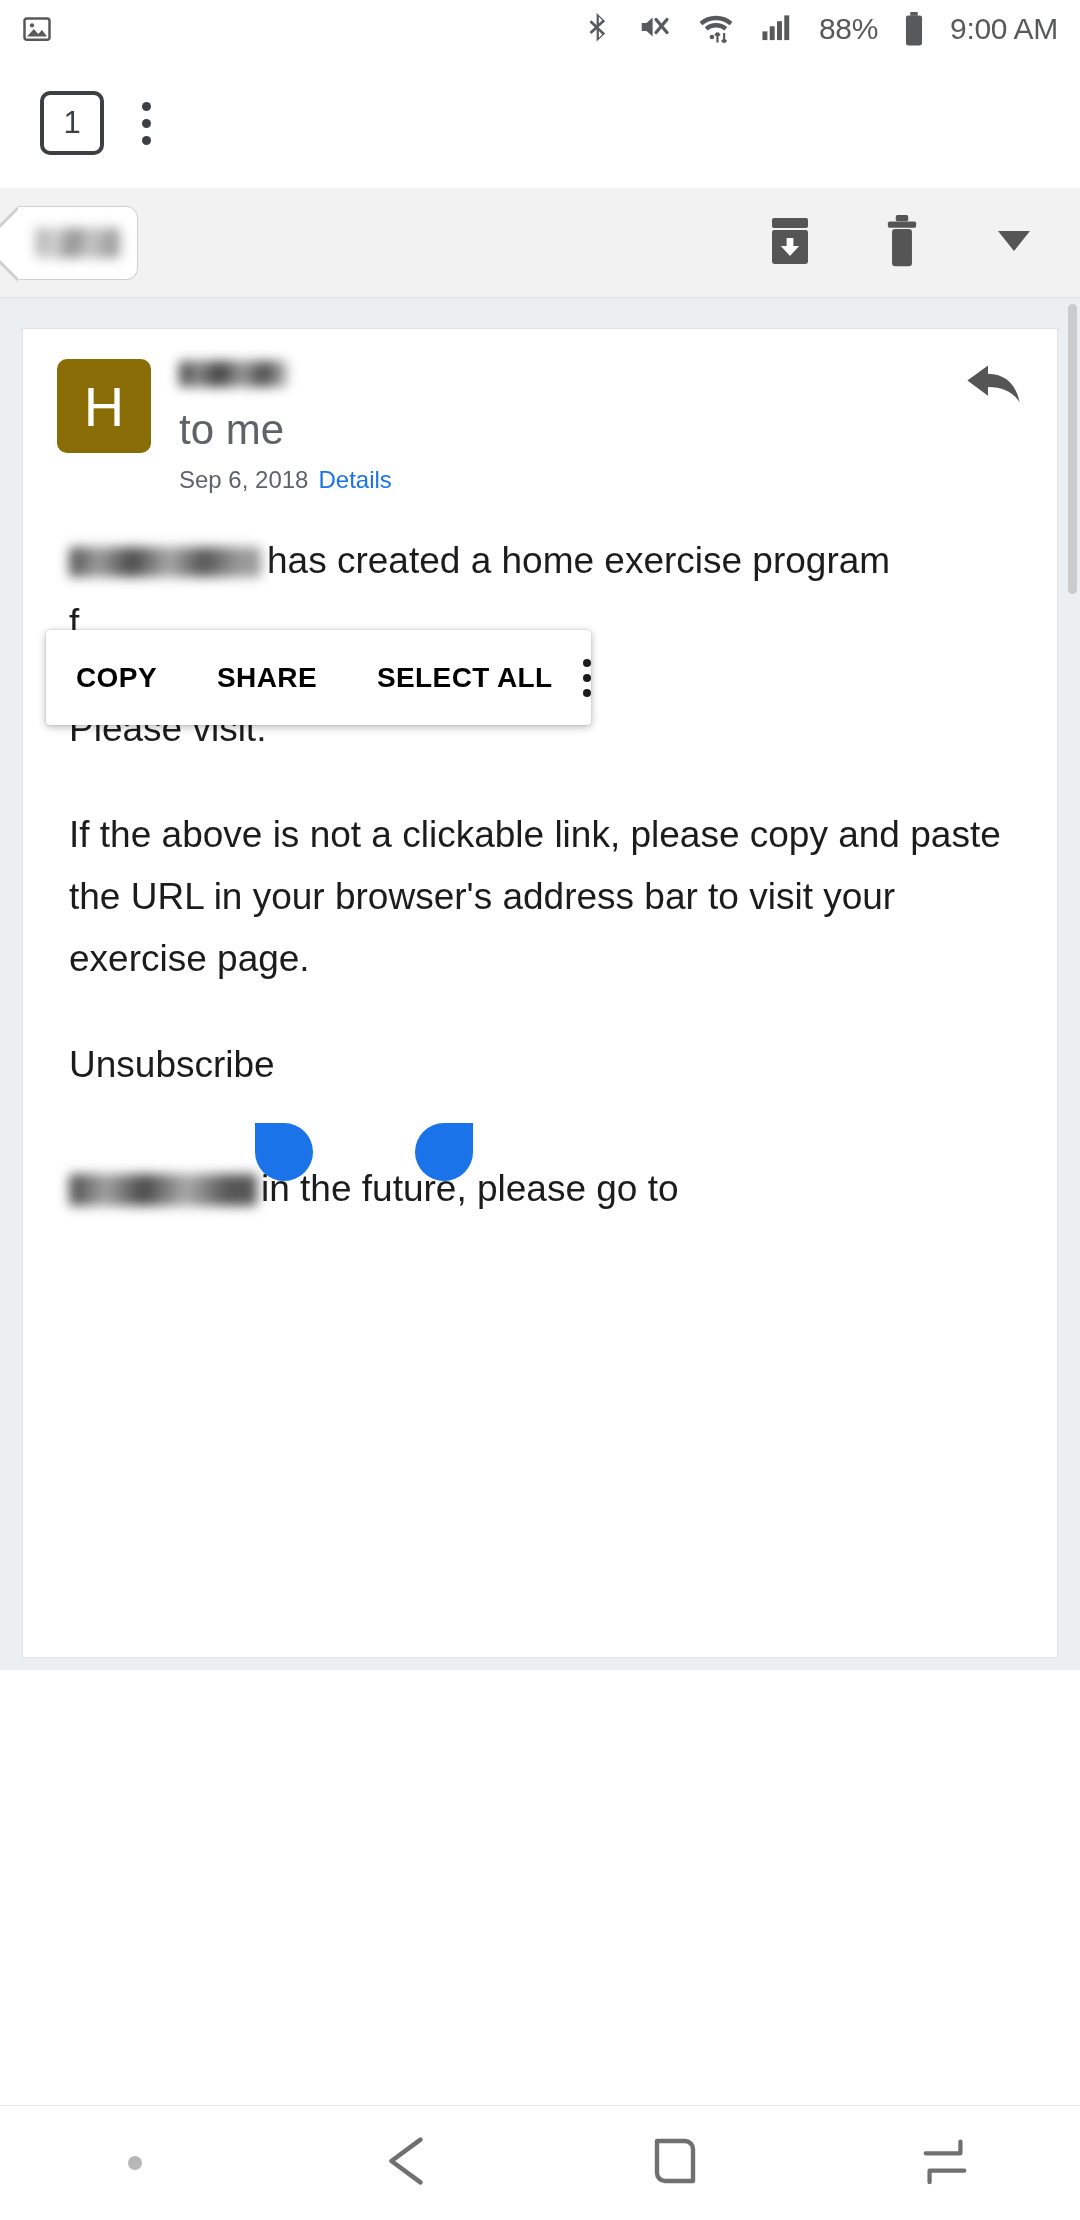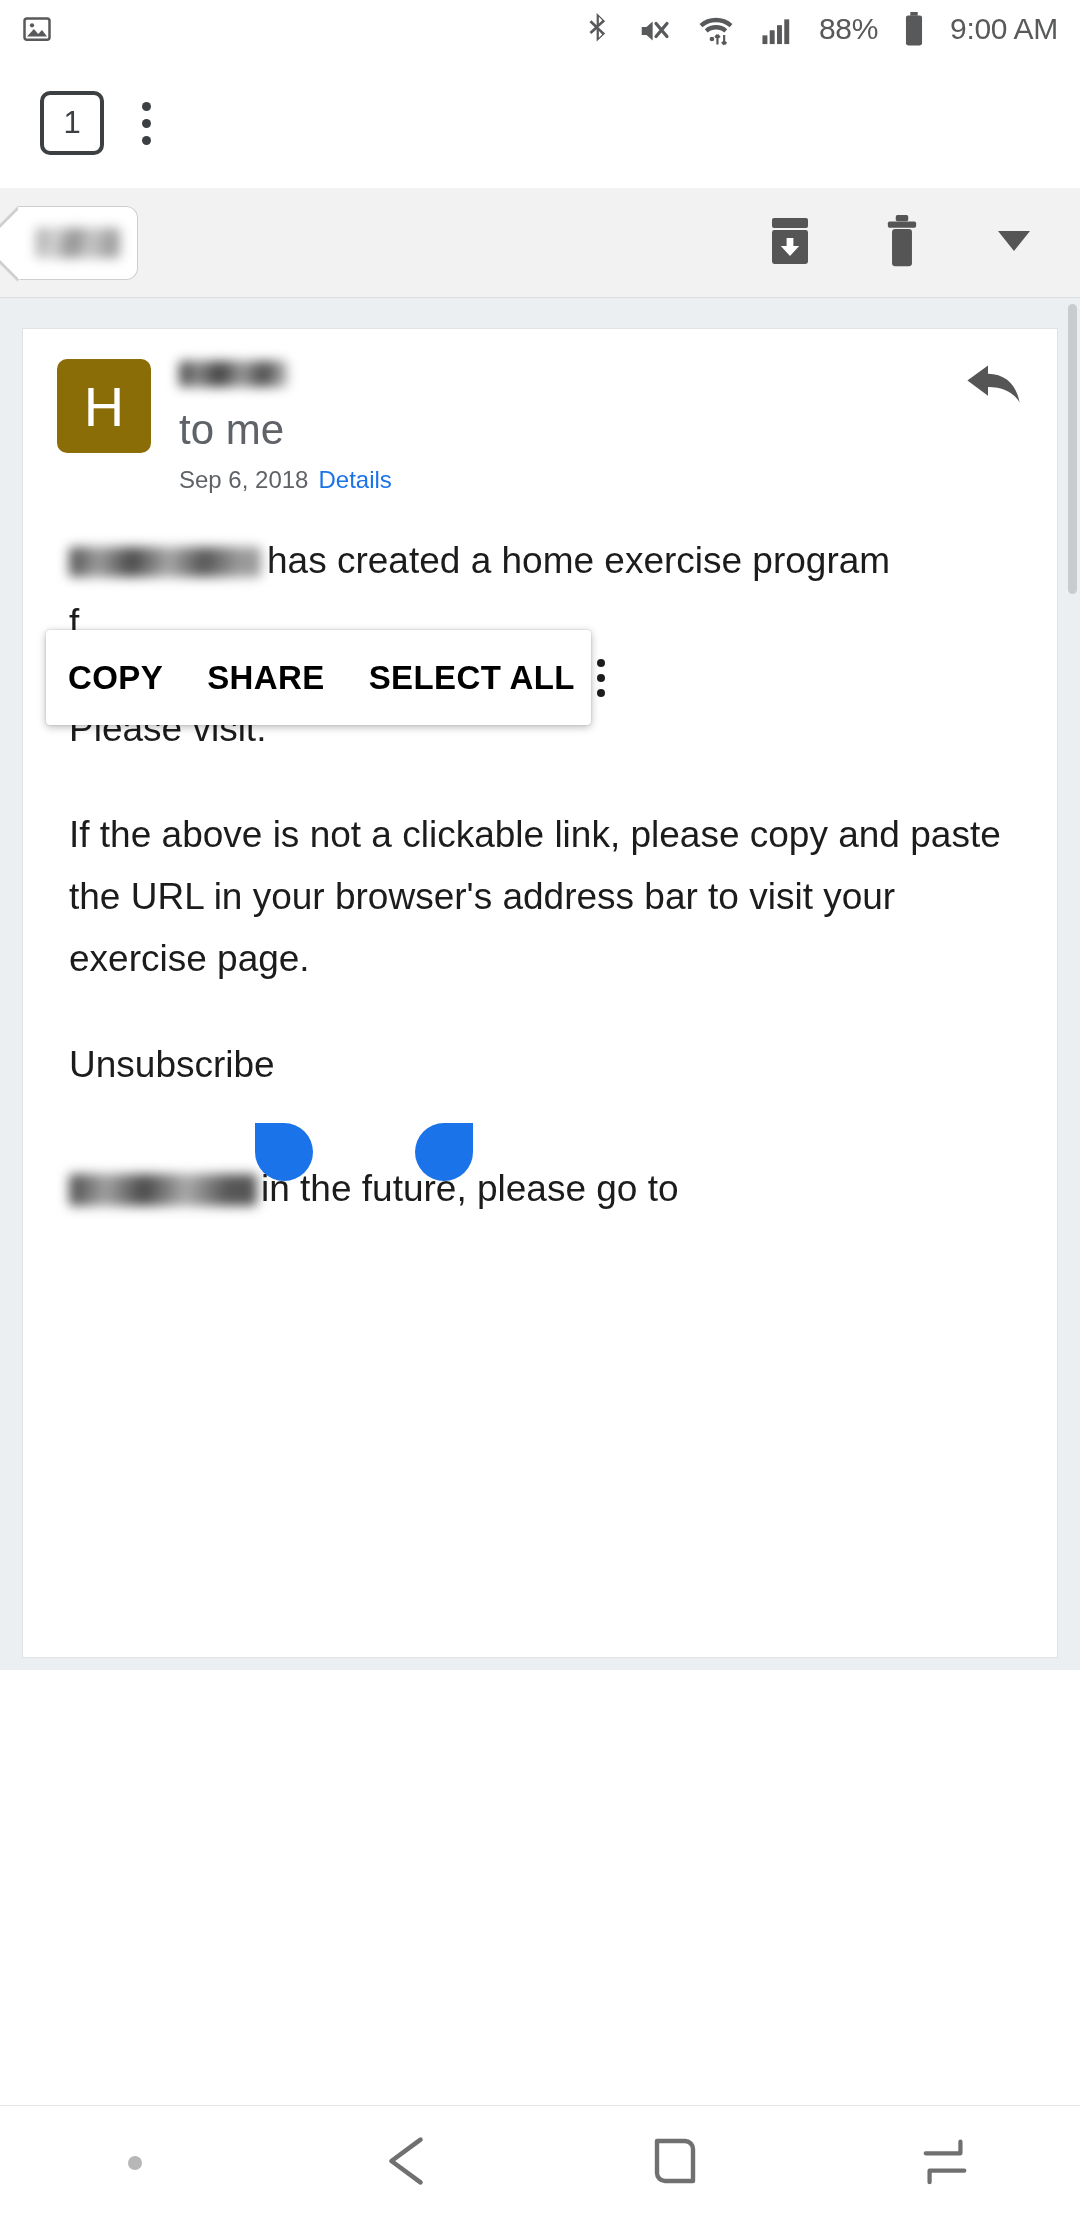--- a/index.html
+++ b/index.html
@@ -12,21 +12,21 @@
   }
   .phone { position:relative; width:1080px; height:2220px; background:#fff; }
 
   
   .statusbar {
     height:58px; width:100%;
     display:flex; align-items:center; justify-content:space-between;
     padding:0 22px; background:#ffffff; color:#5f6368;
   }
   .sb-left { display:flex; align-items:center; gap:10px; }
-  .sb-right { display:flex; align-items:flex-end; gap:26px; }
+  .sb-right { display:flex; align-items:flex-start; gap:26px; }
   .sb-text { font-size:30px; color:#58595b; letter-spacing:-0.3px; white-space:nowrap; }
   .ic { display:inline-block; line-height:0; }
 
   
   .omnibar {
     height:130px; width:100%;
     display:flex; align-items:center; padding:0 20px 0 18px;
     background:#ffffff;
   }
   .urlpill {
@@ -152,22 +152,22 @@
   .handle.right { border-radius:50% 0 50% 50%; }
 
   
   .ctxbar {
     position:absolute; left:46px; top:630px; width:545px; height:95px;
     background:#ffffff; border-radius:4px;
     box-shadow:0 2px 9px rgba(0,0,0,.28), 0 0 2px rgba(0,0,0,.18);
     display:flex; align-items:center; z-index:40;
   }
   .ctxbar .item {
-    font-size:33px; font-weight:700; color:#000000;
-    letter-spacing:.4px; padding:0 22px; white-space:nowrap;
+    font-size:28px; font-weight:700; color:#000000;
+    letter-spacing:.4px; padding:0 30px; white-space:nowrap;
   }
   .ctx-kebab {
     margin-left:auto; margin-right:26px;
     display:flex; flex-direction:column; gap:7px; align-items:center;
   }
   .ctx-kebab i { width:8px; height:8px; border-radius:50%; background:#1c1c1c; display:block; }
 
   
   .navbar {
     position:absolute; left:0; bottom:0; width:1080px; height:115px;

